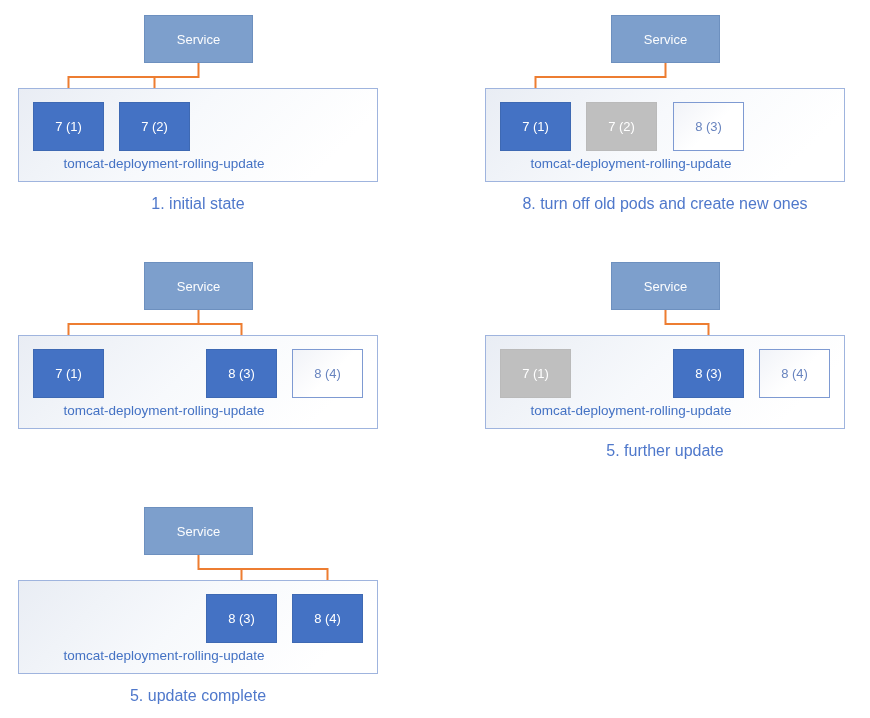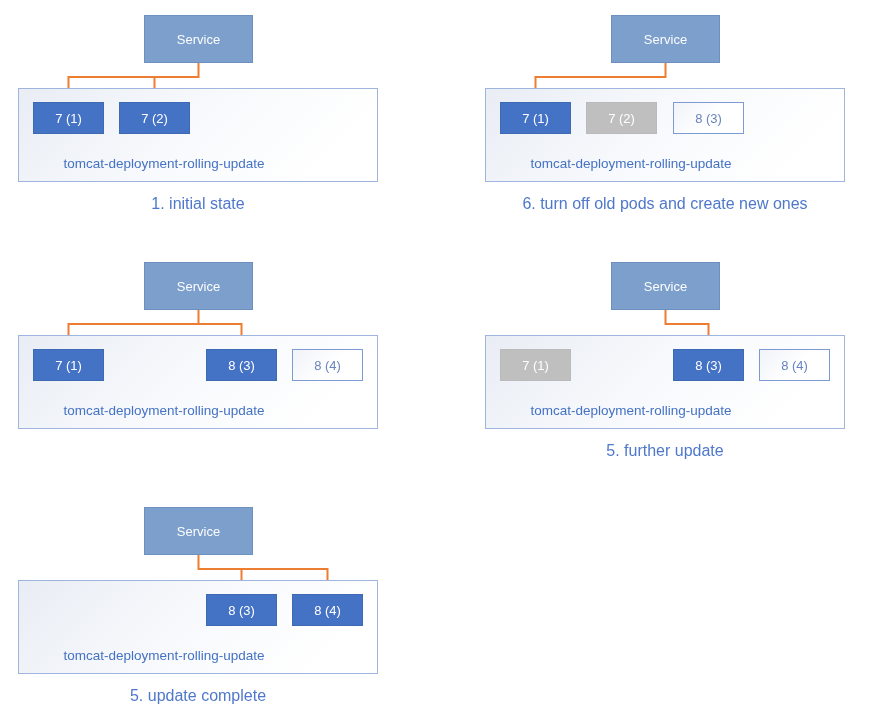--- a/index.html
+++ b/index.html
@@ -54,21 +54,21 @@
     position: absolute;
     left: 18px; top: 156px;
     width: 292px; height: 20px;
     text-align: center;
     color: var(--deployment-label-text);
     font-size: 13.5px;
   }
   .pod {
     position: absolute;
     top: 102px;
-    width: 71px; height: 32px;
+    width: 71px; height: 49px;
     box-sizing: border-box;
     display: flex; align-items: center; justify-content: center;
     font-size: 13px;
   }
   .pod.active {
     background: var(--pod-active-fill);
     border: 1px solid #3e69b3;
     color: var(--pod-active-text);
   }
   .pod.inactive {
@@ -114,21 +114,21 @@
     <section class="panel" style="left: 467px; top: 0px;">
       <div class="service">
         <span class="service-label">Service</span>
       </div>
       <svg class="arrows" xmlns="http://www.w3.org/2000/svg" viewBox="0 0 435 232">
         <path d="M 198.5 63 V 78 M 68.5 77 H 198.5 M 68.5 76 V 94"></path>
         <polygon points="68.5,103 63,93.5 74,93.5"></polygon>
       </svg>
       <div class="deployment"></div>
       <div class="deployment-label">tomcat-deployment-rolling-update</div>
-      <div class="caption">6. turn off old pods and create new ones</div>
+      <div class="caption">8. turn off old pods and create new ones</div>
     <div class="pod active" style="left: 33px;">7 (1)</div>
       <div class="pod inactive" style="left: 119px;">7 (2)</div>
       <div class="pod new" style="left: 206px;">8 (3)</div>
     </section>
 
     <section class="panel" style="left: 0px; top: 247px;">
       <div class="service">
         <span class="service-label">Service</span>
       </div>
       <svg class="arrows" xmlns="http://www.w3.org/2000/svg" viewBox="0 0 435 232">

